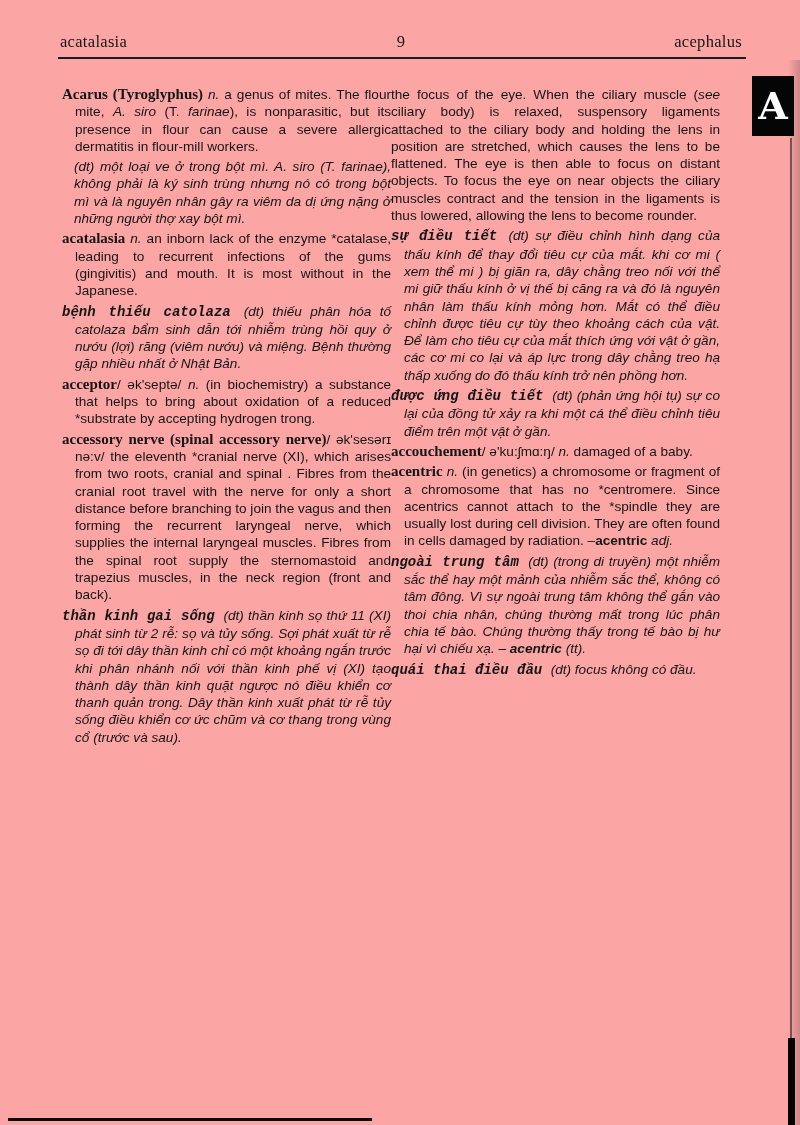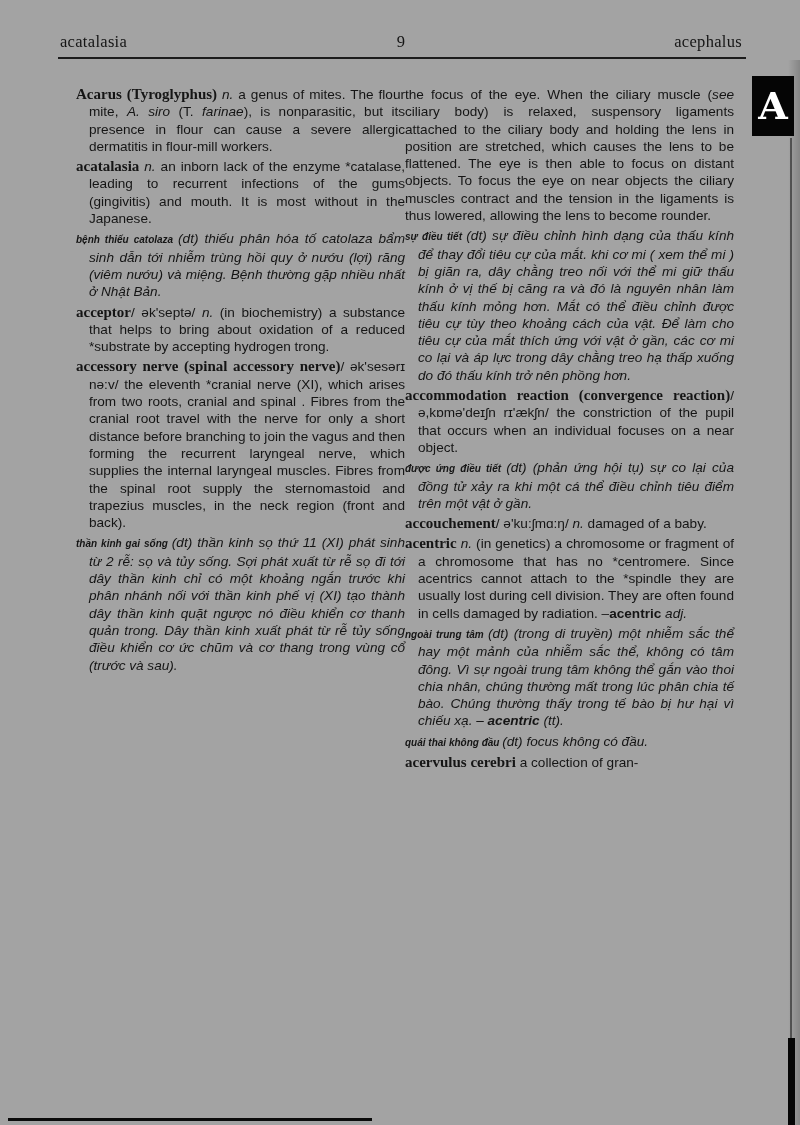--- a/index.html
+++ b/index.html
@@ -4,50 +4,50 @@
 <style>
   * { margin:0; padding:0; box-sizing:border-box; }
   html,body { width:800px; height:1125px; }
   body {
     background:#ffffff;
     position:relative;
     overflow:hidden;
     font-family:"Liberation Sans","DejaVu Sans",sans-serif;
     color:#151515;
   }
-  .page { position:absolute; inset:0; background:#a3a3a3; }
+  .page { position:absolute; inset:0; background:#fca5a5; }
 
   .header {
     position:absolute; top:32px; left:60px; right:58px;
     display:grid; grid-template-columns:1fr 1fr 1fr; align-items:baseline;
     font-family:"Liberation Serif","DejaVu Serif",serif;
     font-size:16.5px; letter-spacing:0.3px;
   }
   .header .hc { text-align:center; }
   .header .hr { text-align:right; }
 
   .rule { position:absolute; top:57px; left:58px; right:54px; height:2px; background:#1c1c1c; }
 
   .columns {
     position:absolute; top:86px; left:62px; width:686px;
-    display:flex; justify-content:center;
+    display:flex; 
   }
   .col {
     width:329px;
     text-align:justify;
     font-size:13.6px;
     line-height:17.3px;
   }
   p.para { margin-bottom:3px; }
   .v-entry  { padding-left:13px; text-indent:-13px; }
   .v-indent { padding-left:12px; }
   .v-plain  { }
 
   .hw  { font-family:"Liberation Serif","DejaVu Serif",serif; font-weight:bold; font-size:15px; }
-  .vhw { font-family:Liberation Sans, sans-serif; font-weight:bold; font-style:italic; font-size:10px; }
+  .vhw { font-family:Liberation Mono, monospace; font-weight:bold; font-style:italic; font-size:14px; }
   .it  { font-style:italic; }
   .bd  { font-weight:bold; }
   .bdi { font-weight:bold; font-style:italic; }
 
   .tab {
     position:absolute; top:76px; right:6px; width:42px; height:60px;
     background:#050505; color:#ffffff;
     display:flex; align-items:center; justify-content:center;
     font-family:"DejaVu Serif","Liberation Serif",serif;
     font-weight:bold; font-size:38px; line-height:1;
@@ -78,36 +78,35 @@
     <span>acatalasia</span>
     <span class="hc">9</span>
     <span class="hr">acephalus</span>
   </div>
 
   <div class="rule"></div>
 
   <div class="columns">
     <div class="col">
         <p class="para v-entry"><span class="hw">Acarus (Tyroglyphus) </span><span class="it">n.</span><span> a genus of mites. The flour mite, </span><span class="it">A. siro</span><span> (T. </span><span class="it">farinae</span><span>), is nonparasitic, but its presence in flour can cause a severe allergic dermatitis in flour-mill workers.</span></p>
+        <p class="para v-indent"><span class="it">(dt) một loại ve ở trong bột mì. A. siro (T. farinae), không phải là ký sinh trùng nhưng nó có trong bột mì và là nguyên nhân gây ra viêm da dị ứng nặng ở những người thợ xay bột mì.</span></p>
         <p class="para v-entry"><span class="hw">acatalasia </span><span class="it">n.</span><span> an inborn lack of the enzyme *catalase, leading to recurrent infections of the gums (gingivitis) and mouth. It is most without in the Japanese.</span></p>
         <p class="para v-entry"><span class="vhw">bệnh thiếu catolaza </span><span class="it">(dt) thiếu phân hóa tố catolaza bẩm sinh dẫn tới nhiễm trùng hồi quy ở nướu (lợi) răng (viêm nướu) và miệng. Bệnh thường gặp nhiều nhất ở Nhật Bản.</span></p>
         <p class="para v-entry"><span class="hw">acceptor</span><span>/ ək'septə/ </span><span class="it">n.</span><span> (in biochemistry) a substance that helps to bring about oxidation of a reduced *substrate by accepting hydrogen trong.</span></p>
         <p class="para v-entry"><span class="hw">accessory nerve (spinal accessory nerve)</span><span>/ ək'sesərɪ nə:v/  the eleventh *cranial nerve (XI), which arises from two roots, cranial and spinal . Fibres from the cranial root travel with the nerve for only a short distance before branching to join the vagus and then forming the  recurrent laryngeal nerve, which supplies  the internal laryngeal muscles. Fibres from the spinal root supply the sternomastoid and trapezius muscles, in the neck region (front and back).</span></p>
         <p class="para v-entry"><span class="vhw">thần kinh gai sống </span><span class="it">(dt) thần kinh sọ thứ 11 (XI) phát sinh từ 2 rễ: sọ và tủy sống. Sợi phát xuất từ rễ sọ đi tới dây thần kinh chỉ có một khoảng ngắn trước khi phân nhánh nối với thần kinh phế vị (XI) tạo thành dây thần kinh quặt ngược nó điều khiển cơ thanh quản trong. Dây thần kinh xuất phát từ rễ tủy sống điều khiển cơ ức chũm và cơ thang trong vùng cổ (trước và sau).</span></p>
       </div>
     <div class="col">
         <p class="para v-plain"><span>the focus of the eye. When the ciliary muscle (</span><span class="it">see</span><span> ciliary body) is relaxed, suspensory ligaments attached to the ciliary body and holding the lens in position are stretched, which causes the lens to be flattened. The eye is then able to focus on distant objects. To focus the eye on near objects the ciliary muscles contract and the tension in the ligaments is thus lowered, allowing the lens to become rounder.</span></p>
         <p class="para v-entry"><span class="vhw">sự điều tiết </span><span class="it">(dt) sự điều chỉnh hình dạng của thấu kính để thay đổi tiêu cự của mắt. khi cơ mi ( xem thể mi ) bị giãn ra, dây chằng treo nối với thể mi giữ thấu kính ở vị thế bị căng ra và đó là nguyên nhân làm thấu kính mỏng hơn. Mắt có thể điều chỉnh được tiêu cự tùy theo khoảng cách của vật. Để làm cho tiêu cự của mắt thích ứng với vật ở gần, các cơ mi co lại và áp lực trong dây chằng treo hạ thấp xuống do đó thấu kính trở nên phồng hơn.</span></p>
-        <p class="para v-entry"><span class="hw">accommodation reaction (convergence reaction)</span><span>/ ə,kɒmə'deɪʃn rɪ'ækʃn/ the constriction of the pupil that occurs when an individual focuses on a near object.</span></p>
         <p class="para v-entry"><span class="vhw">được ứng điều tiết </span><span class="it">(dt) (phản ứng hội tụ) sự co lại của đồng tử xảy ra khi một cá thể điều chỉnh tiêu điểm trên một vật ở gần.</span></p>
         <p class="para v-entry"><span class="hw">accouchement</span><span>/ ə'ku:ʃmɑ:ŋ/ </span><span class="it">n.</span><span> damaged of a baby.</span></p>
         <p class="para v-entry"><span class="hw">acentric </span><span class="it">n.</span><span> (in genetics) a chromosome or fragment of a chromosome that has no *centromere. Since acentrics cannot attach to the *spindle they are usually lost during cell division. They are often found in cells damaged by radiation. –</span><span class="bd">acentric</span><span class="it"> adj.</span></p>
         <p class="para v-entry"><span class="vhw">ngoài trung tâm </span><span class="it">(dt) (trong di truyền) một nhiễm sắc thể hay một mảnh của nhiễm sắc thể, không có tâm đông. Vì sự ngoài trung tâm không thể gắn vào thoi chia nhân, chúng thường mất trong lúc phân chia tế bào. Chúng thường thấy trong tế bào bị hư hại vì chiếu xạ. – </span><span class="bdi">acentric</span><span class="it"> (tt).</span></p>
-        <p class="para v-entry"><span class="vhw">quái thai không đầu </span><span class="it">(dt) focus  không có đầu.</span></p>
-        <p class="para v-entry"><span class="hw">acervulus cerebri </span><span> a collection of gran-</span></p>
+        <p class="para v-entry"><span class="vhw">quái thai điều đầu </span><span class="it">(dt) focus  không có đầu.</span></p>
       </div>
   </div>
 
   <div class="tab">A</div>
   <div class="edge-shadow"></div>
   <div class="edge-line"></div>
   <div class="edge-bar"></div>
   <div class="scan-line"></div>
 
 </div>

